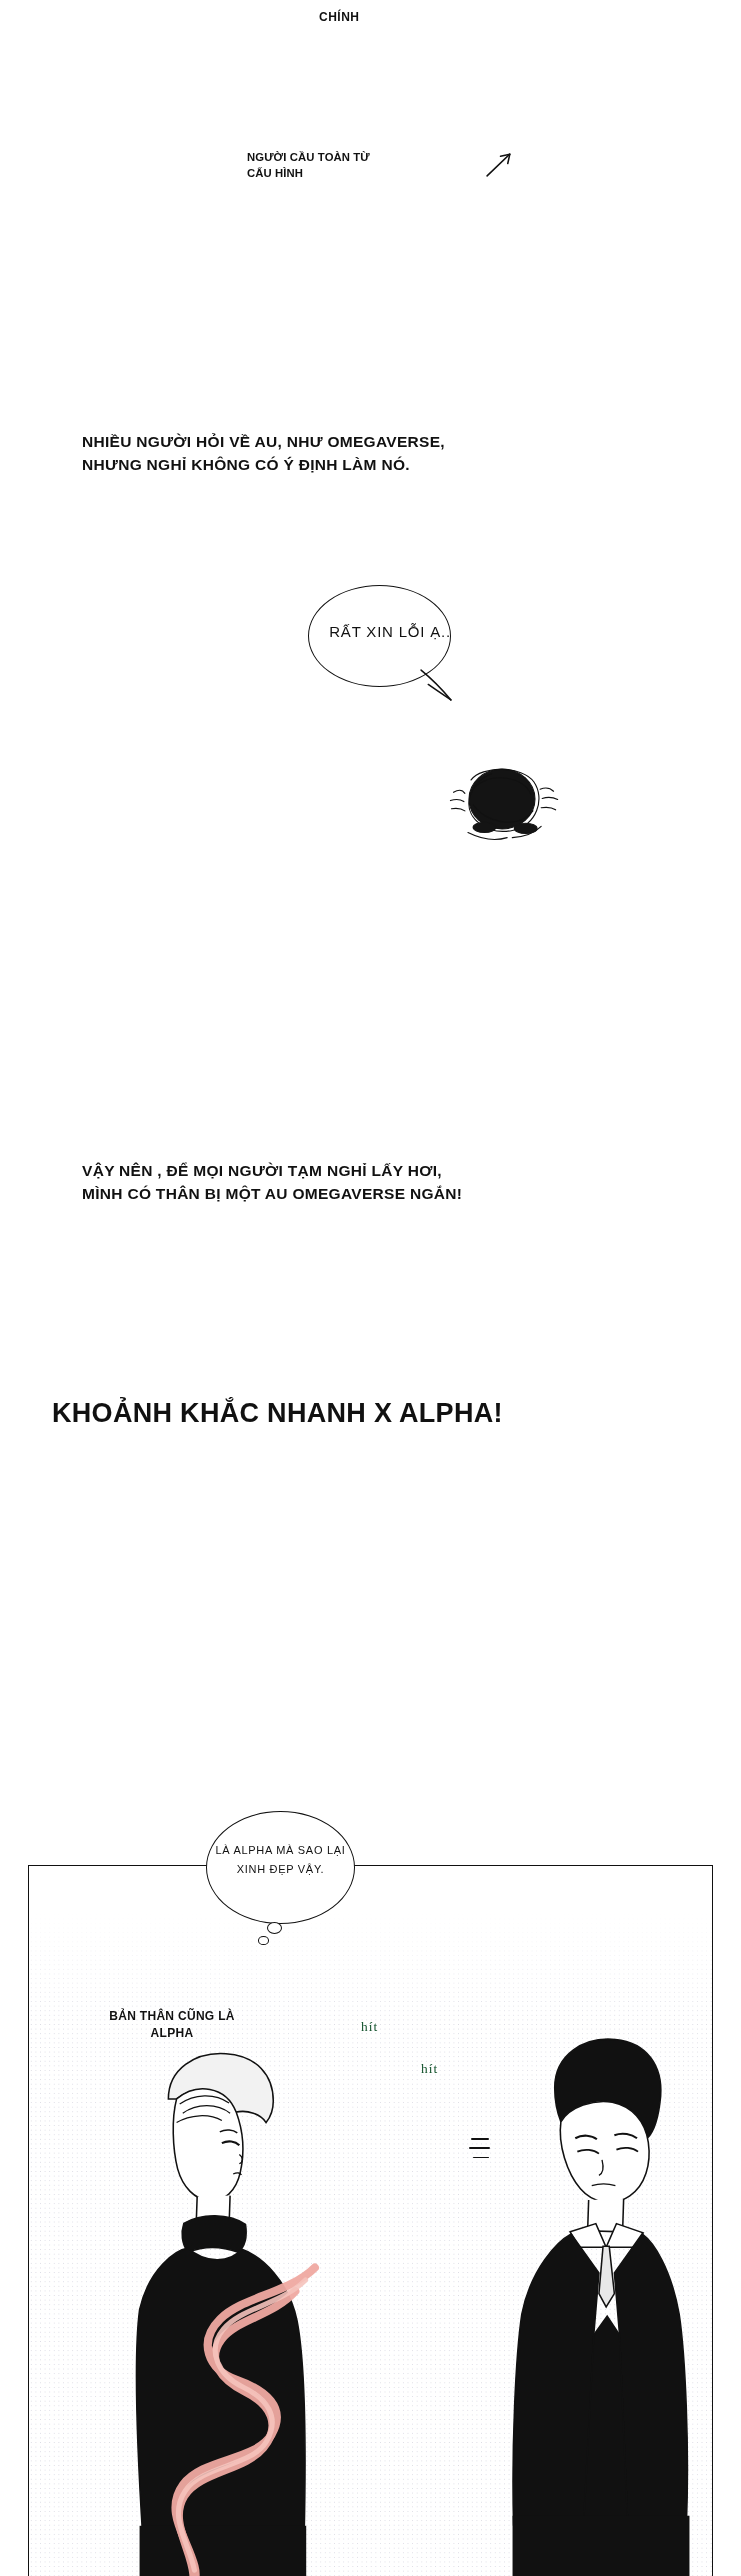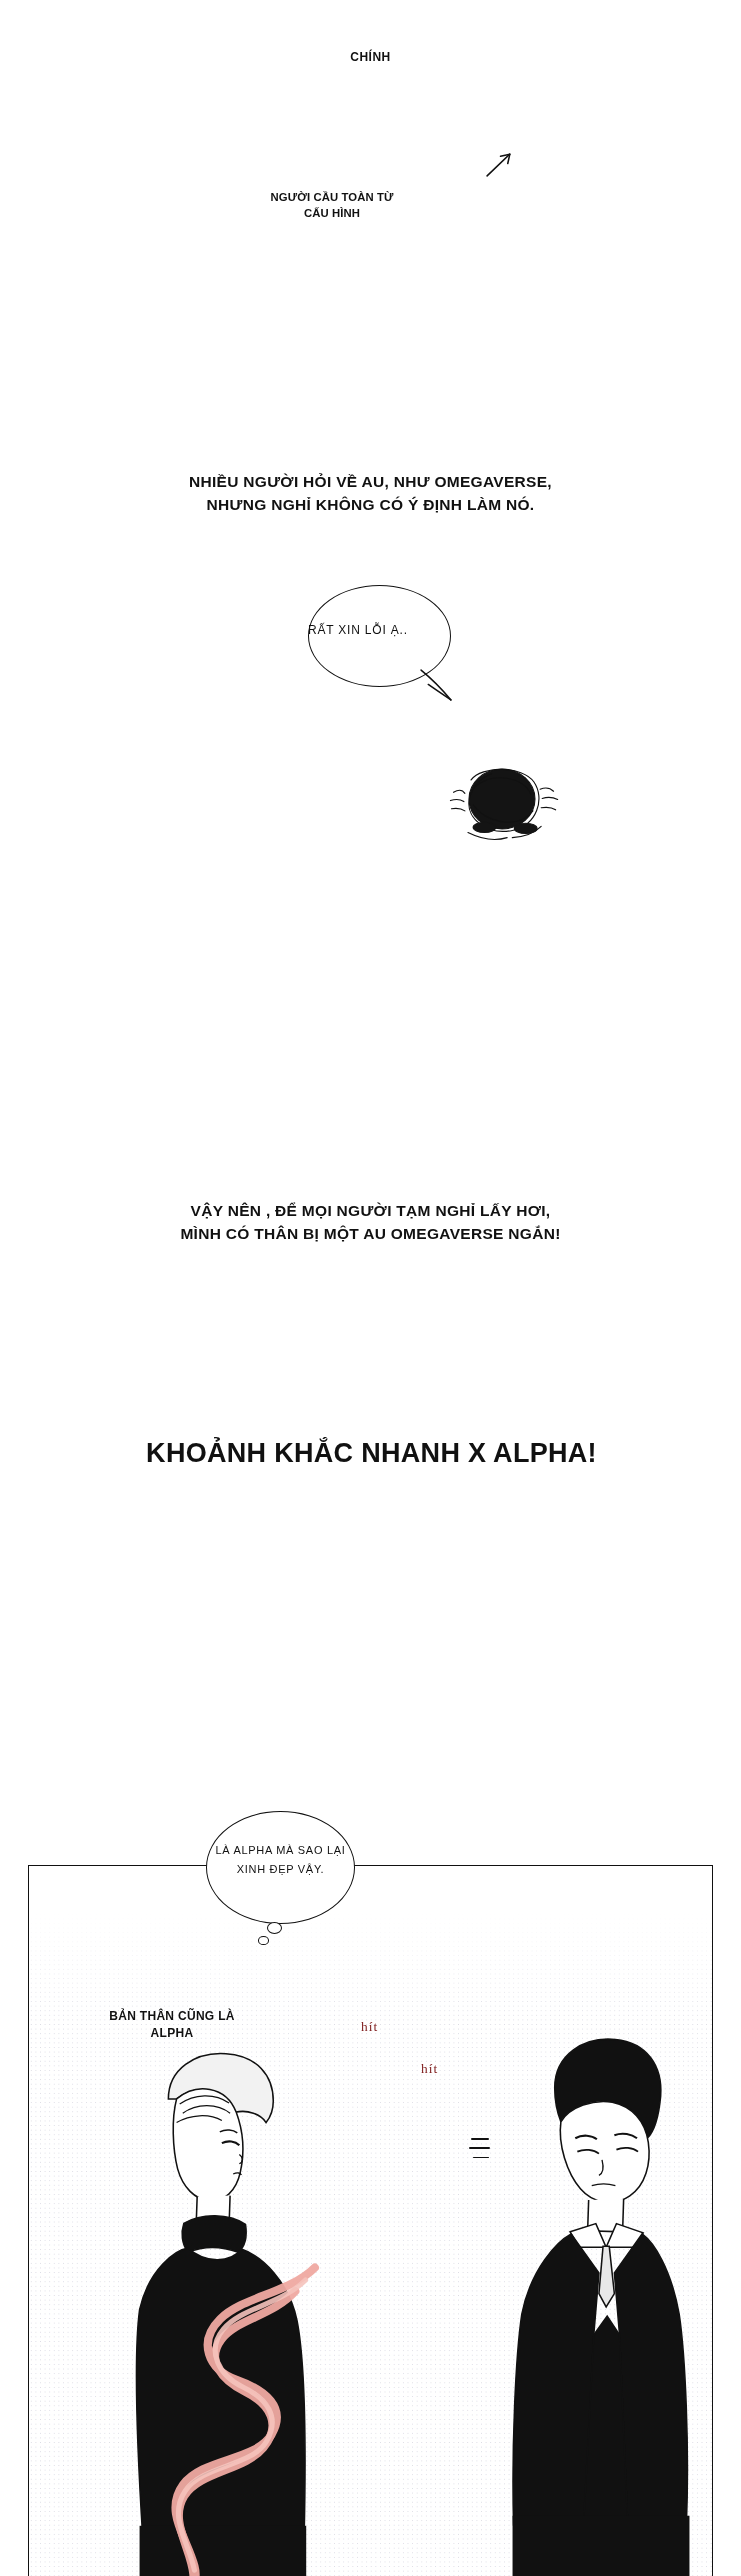--- a/index.html
+++ b/index.html
@@ -18,26 +18,25 @@
   .page {
     position: relative;
     width: 742px;
     height: 2667px;
     background: #ffffff;
   }
 
   
   .txt {
     position: absolute;
-    text-align: center;
+    text-align: left;
     font-weight: 700;
     letter-spacing: 0.1px;
     line-height: 1.35;
     white-space: pre-line;
-    margin-top: 40px;
   }
 
   
   #ann-chinh {
     left: 319px;
     top: 9.3px;
     width: 103px;
     font-size: 12px;
     letter-spacing: 0.5px;
   }
@@ -119,22 +118,22 @@
     left: 110px;
     top: 82px;
     width: 36px;
     height: 36px;
   }
   .bubble1 .btext {
     position: absolute;
     left: 0;
     top: 38px;
     width: 143px;
-    text-align: left;
-    font-size: 12px;
+    text-align: right;
+    font-size: 15px;
     font-weight: 400;
     letter-spacing: 0.8px;
     color: #111;
   }
 
   
   .scribble {
     position: absolute;
     left: 435px;
     top: 750px;
@@ -216,21 +215,21 @@
     letter-spacing: 0.3px;
     color: #111;
     white-space: pre-line;
   }
 
   .sfx {
     position: absolute;
     font-size: 13.4px;
     font-weight: 400;
     letter-spacing: 1px;
-    color: #7f1d1d;
+    color: #14532d;
     font-family: "Liberation Serif", serif;
   }
   #sfx-1 { left: 361px; top: 2019px; }
   #sfx-2 { left: 421px; top: 2061px; }
 
   
   .art { position: absolute; }
 
   #char-left { left: 118px; top: 2040px; width: 216px; height: 629px; }
   #char-right { left: 495px; top: 2025px; width: 216px; height: 644px; }

